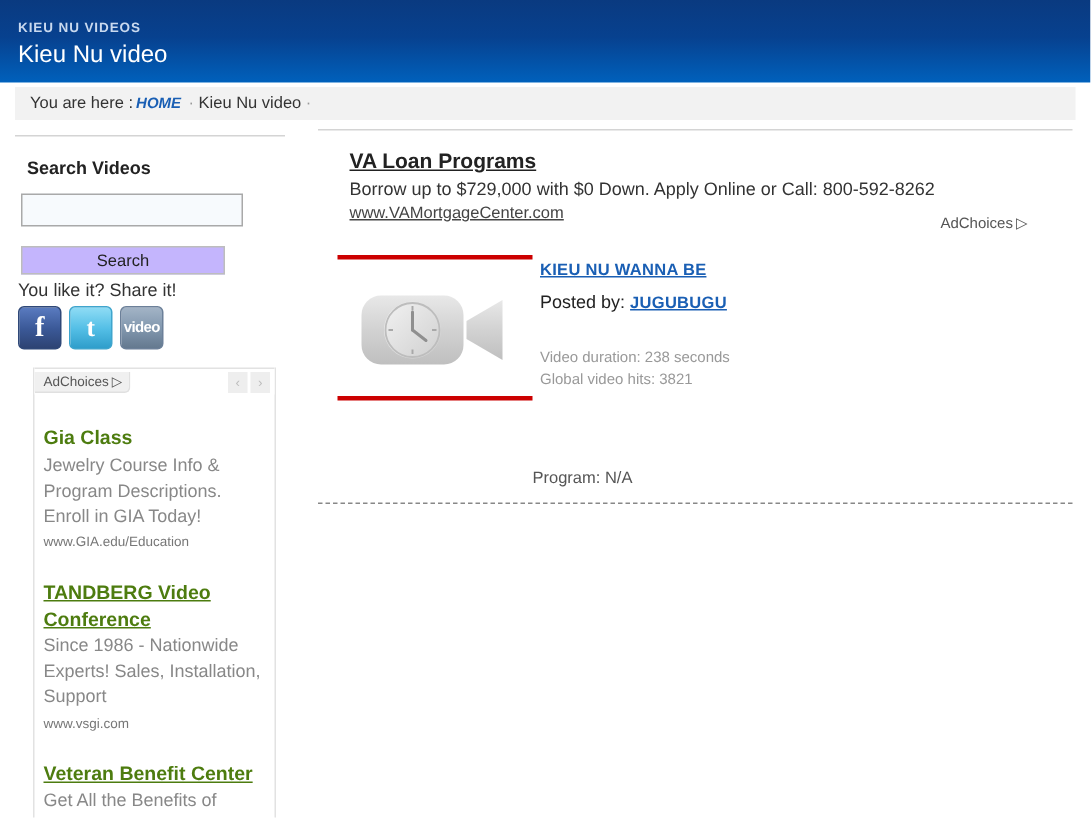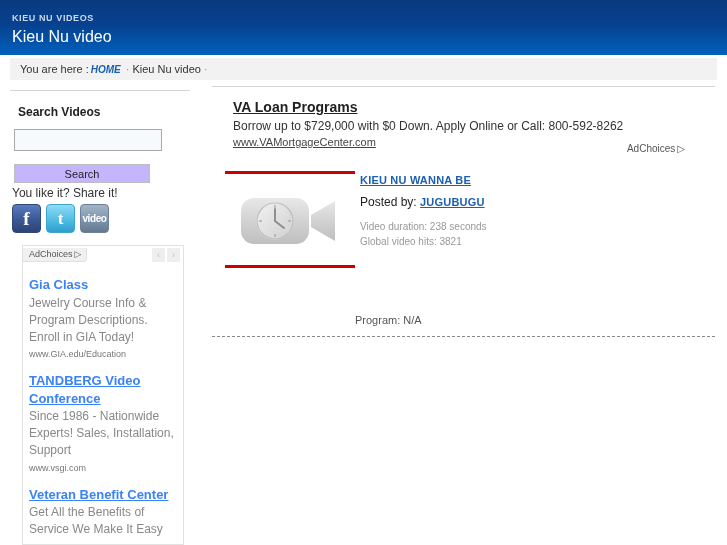--- a/index.html
+++ b/index.html
@@ -222,23 +222,23 @@
     font-size: 9px;
     display: flex;
     align-items: center;
     justify-content: center;
     cursor: pointer;
   }
   .ad-unit { padding: 0 6px; }
   .ad-title {
     font-size: 13px;
     font-weight: bold;
-    color: #3b82f6;
+    color: #4d7c0f;
     line-height: 1.35;
-    margin-top: 13px;
+    margin-top: 20px;
     cursor: pointer;
   }
   .ad-title.ul { text-decoration: underline; }
   .ad-desc {
     font-size: 12px;
     color: #888888;
     line-height: 1.43;
     margin-top: 1px;
   }
   .ad-url {
@@ -319,21 +319,21 @@
     font-weight: bold;
     font-size: 11px;
     letter-spacing: 0.2px;
     cursor: pointer;
   }
   .video-stat {
     font-size: 10px;
     color: #999999;
     margin-top: 4px;
   }
-  #video-stats { margin-top: 12px; }
+  #video-stats { margin-top: 25px; }
 
   
   #related-line {
     margin-top: 46px;
     padding-left: 130px;
     font-size: 11px;
     color: #555555;
   }
   #dashed-divider {
     margin-top: 10px;

